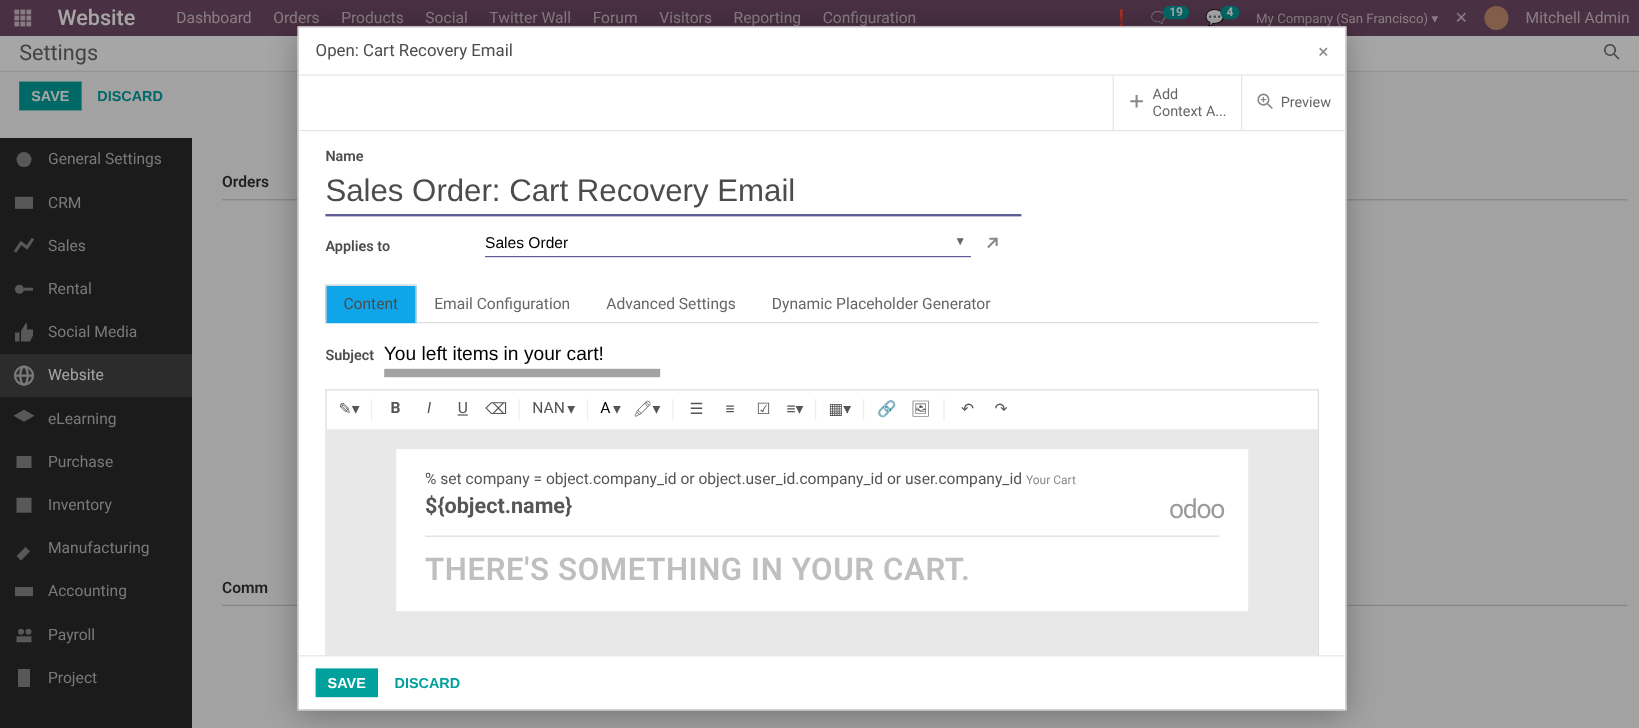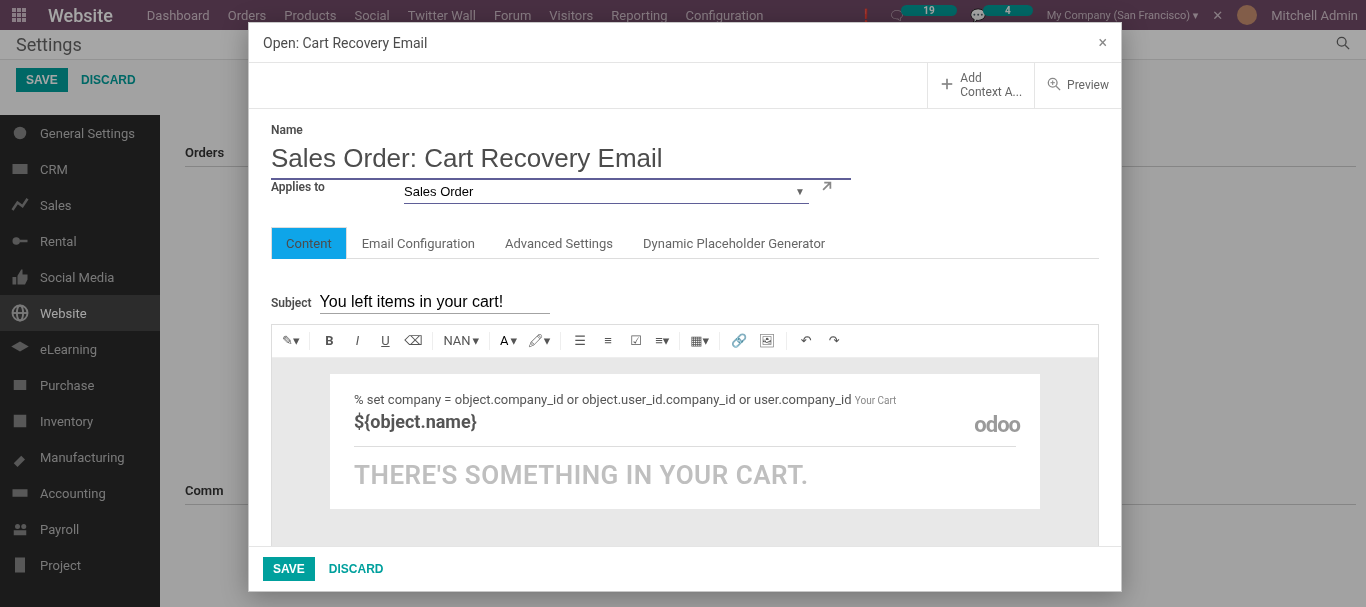--- a/index.html
+++ b/index.html
@@ -6,21 +6,21 @@
 body { font-family: -apple-system, BlinkMacSystemFont, "Segoe UI", Roboto, Arial, sans-serif; font-size: 13px; color: #4c4c4c; background: #f9f9f9; width: 1366px; height: 607px; overflow: hidden; position: relative; }
 
 
 .topbar { background: #714B67; height: 30px; display: flex; align-items: center; padding: 0 8px; color: #fff; position: relative; }
 .topbar .apps-icon { width: 22px; height: 22px; display: inline-flex; align-items: center; justify-content: center; cursor: pointer; }
 .topbar .apps-icon svg { fill: #d3c1cc; }
 .topbar .brand { font-size: 18px; font-weight: 500; margin-left: 18px; margin-right: 34px; color: #fff; }
 .topbar .nav-links { display: flex; gap: 18px; }
 .topbar .nav-links a { color: #d3c1cc; font-size: 13px; text-decoration: none; cursor: pointer; }
 .topbar .right { margin-left: auto; display: flex; align-items: center; gap: 14px; color: #d3c1cc; }
-.badge { background: #00a09d; color: #fff; border-radius: 8px; padding: 0 22px; font-size: 10px; font-weight: bold; position: relative; top: -6px; margin-left: -4px; }
+.badge { background: #00a09d; color: #fff; border-radius: 8px; padding: 0 5px; font-size: 10px; font-weight: bold; position: relative; top: -6px; margin-left: -4px; }
 .topbar .right .company { font-size: 11px; }
 .avatar-sm { width: 20px; height: 20px; border-radius: 50%; background: #c89070; display: inline-block; }
 
 
 .header2 { background: #fff; border-bottom: 1px solid #e2e2e2; height: 30px; display: flex; align-items: center; padding: 0 16px; }
 .header2 .title { font-size: 18px; color: #666; }
 .header2 .search-icon { margin-left: auto; color: #666; cursor: pointer; }
 
 
 .actionbar { padding: 8px 16px; }
@@ -51,47 +51,47 @@
 
 
 .inner-actions { display: flex; justify-content: flex-end; border-bottom: 1px solid #e5e5e5; }
 .inner-actions .abtn { border-left: 1px solid #e5e5e5; padding: 8px 12px; display: flex; align-items: center; gap: 6px; color: #666; cursor: pointer; font-size: 12px; line-height: 1.2; min-height: 44px; }
 .inner-actions .abtn .lbl2 { display: block; font-size: 12px; }
 
 
 .form-area { padding: 14px 22px; }
 .flabel { font-size: 12px; font-weight: 600; color: #4c4c4c; margin-bottom: 2px; }
 .name-input { font-size: 26px; color: #4c4c4c; width: 580px; border: none; border-bottom: 2px solid #5f5e97; padding: 4px 0; outline: none; background: transparent; }
-.row2 { display: flex; align-items: flex-start; }
+.row2 { display: flex; align-items: flex-end; margin-top: 10px; }
 .row2 .flabel { width: 133px; }
 .applies-wrap { flex: 0 0 405px; display: flex; align-items: center; border-bottom: 1px solid #5f5e97; }
 .applies-wrap input { border: none; outline: none; flex: 1; font-size: 13px; padding: 4px 0; background: transparent; }
 .caret { color: #666; font-size: 10px; margin: 0 4px; cursor: pointer; }
 .extlink { color: #888; margin-left: 10px; cursor: pointer; }
 
 
 .tabs { display: flex; margin-top: 22px; border-bottom: 1px solid #ddd; }
 .tabs .tab { padding: 8px 14px; font-size: 13px; color: #666; cursor: pointer; border: 1px solid transparent; border-bottom: none; position: relative; top: 1px; }
 .tabs .tab.active { border-color: #ddd; background: #0ea5e9; color: #4c4c4c; }
 
 
 .subj-row { display: flex; align-items: baseline; gap: 8px; margin: 16px 0 10px; }
 .subj-row .sl { font-size: 12px; font-weight: 600; color: #4c4c4c; }
-.subj-row input { border: none; border-bottom: 1px solid #a3a3a3; outline: none; font-size: 16px; padding: 2px 0; width: 230px; background: transparent; margin-top: 16px; }
+.subj-row input { border: none; border-bottom: 7px solid #a3a3a3; outline: none; font-size: 16px; padding: 2px 0; width: 230px; background: transparent; }
 
 
 .rte { border: 1px solid #ddd; }
 .rte-tb { display: flex; align-items: center; gap: 2px; padding: 4px 6px; border-bottom: 1px solid #eee; color: #555; flex-wrap: wrap; }
 .rte-tb .tbbtn { width: 26px; height: 24px; display: inline-flex; align-items: center; justify-content: center; cursor: pointer; font-size: 13px; }
 .rte-tb .tbbtn.wide { width: auto; padding: 0 4px; gap: 2px; }
 .rte-tb .sep { width: 1px; height: 18px; background: #eee; margin: 0 4px; }
 
 .rte-body { background: #e8e8e8; padding: 16px 58px; height: 190px; overflow: hidden; }
 .email-card { background: #fff; padding: 18px 24px; position: relative; }
-.email-card .brand-logo { position: absolute; right: 20px; top: 38px; font-size: 22px; font-weight: 700; color: #9a9a9a; letter-spacing: -1px; }
+.email-card .brand-logo { position: absolute; right: 20px; top: 38px; font-size: 22px; font-weight: 400; color: #9a9a9a; letter-spacing: -1px; }
 .email-card .line1 { font-size: 13px; color: #555; }
 .email-card .line1 .yc { font-size: 10px; color: #888; }
 .email-card .objname { font-size: 18px; font-weight: 700; color: #555; margin-top: 4px; }
 .email-card .hr { border-top: 1px solid #ddd; margin: 14px 0; }
 .email-card .big { font-size: 26px; font-weight: 600; color: #bfbfbf; letter-spacing: 0.5px; line-height: 1.15; }
 
 
 .modal-ft { padding: 10px 14px; border-top: 1px solid #e5e5e5; display: flex; align-items: center; gap: 4px; }
 
 

